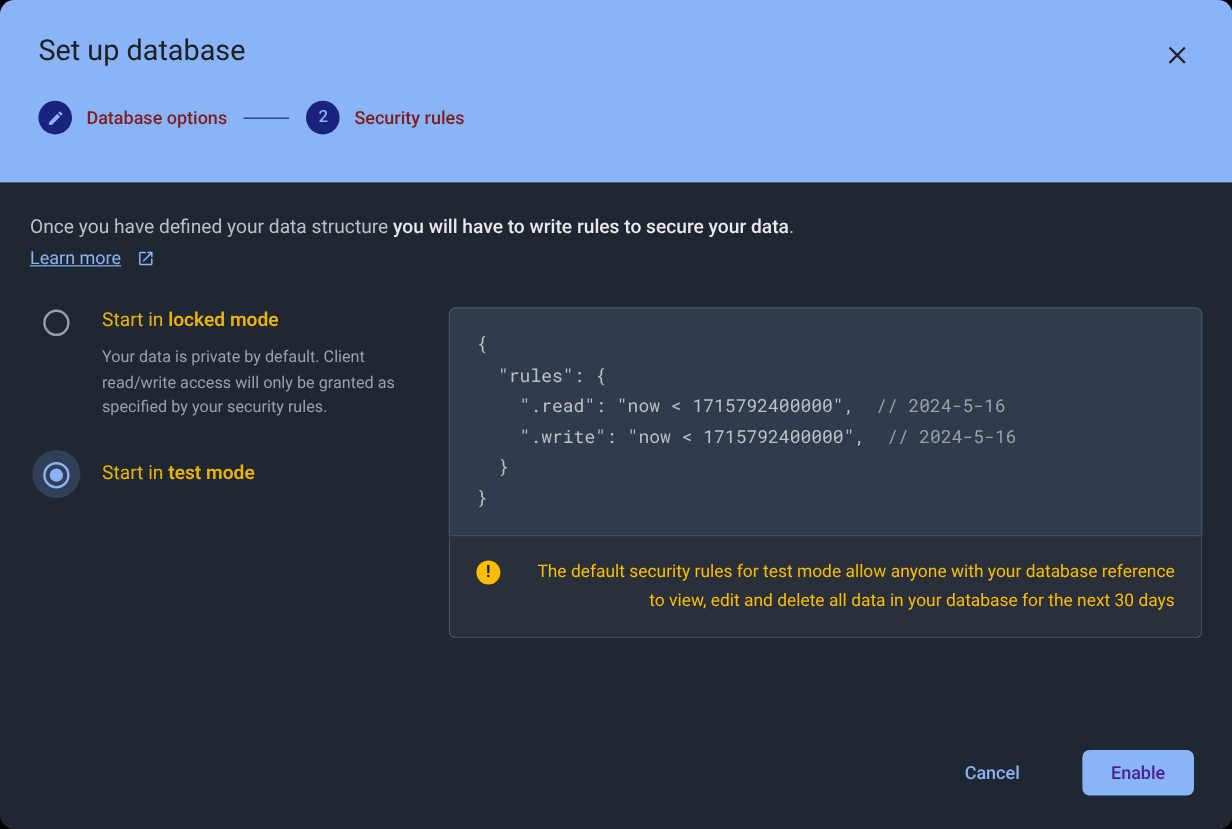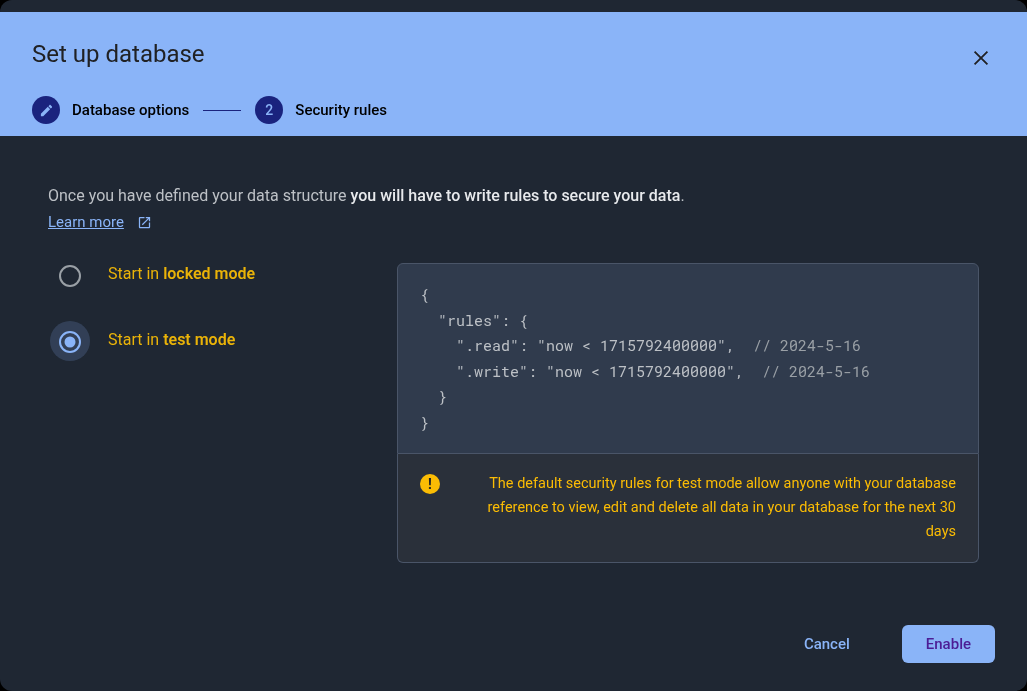--- a/index.html
+++ b/index.html
@@ -18,23 +18,22 @@
       width: 100%;
       height: 100%;
       background: #1f2733;
       border-radius: 12px;
       overflow: hidden;
       display: flex;
       flex-direction: column;
     }
     .header {
       background: #8ab4f8;
-      padding: 28px 32px 12px;
+      padding: 28px 32px 40px;
       position: relative;
-      margin-top: 12px;
     }
     .title {
       font-size: 24px;
       font-weight: 400;
       color: #202124;
       margin-bottom: 28px;
     }
     .close-btn {
       position: absolute;
       top: 28px;
@@ -76,30 +75,30 @@
       font-weight: 500;
     }
     .step-icon svg {
       width: 15px;
       height: 15px;
       fill: #8ab4f8;
     }
     .step-label {
       font-size: 15px;
       font-weight: 500;
-      color: #000000;
+      color: #7f1d1d;
     }
     .step-connector {
       width: 38px;
       height: 1px;
       background: #1a237e;
     }
     .content {
       flex: 1;
-      padding: 48px;
+      padding: 25px;
       color: #e8eaed;
       overflow: auto;
     }
     .intro {
       font-size: 16px;
       color: #bdc1c6;
       line-height: 1.5;
       margin-bottom: 4px;
     }
     .intro .bold {
@@ -304,20 +303,21 @@
     <div class="body">
       <div class="options">
         <div class="option">
           <div class="radio-wrapper">
             <div class="radio"></div>
           </div>
           <div class="option-text">
             <div class="option-title">
               <span>Start in </span><span class="bold">locked mode</span>
             </div>
+            <div class="option-desc">Your data is private by default. Client read/write access will only be granted as specified by your security rules.</div>
           </div>
         </div>
 
         <div class="option selected">
           <div class="radio-wrapper">
             <div class="radio"></div>
           </div>
           <div class="option-text">
             <div class="option-title">
               <span>Start in </span><span class="bold">test mode</span>

